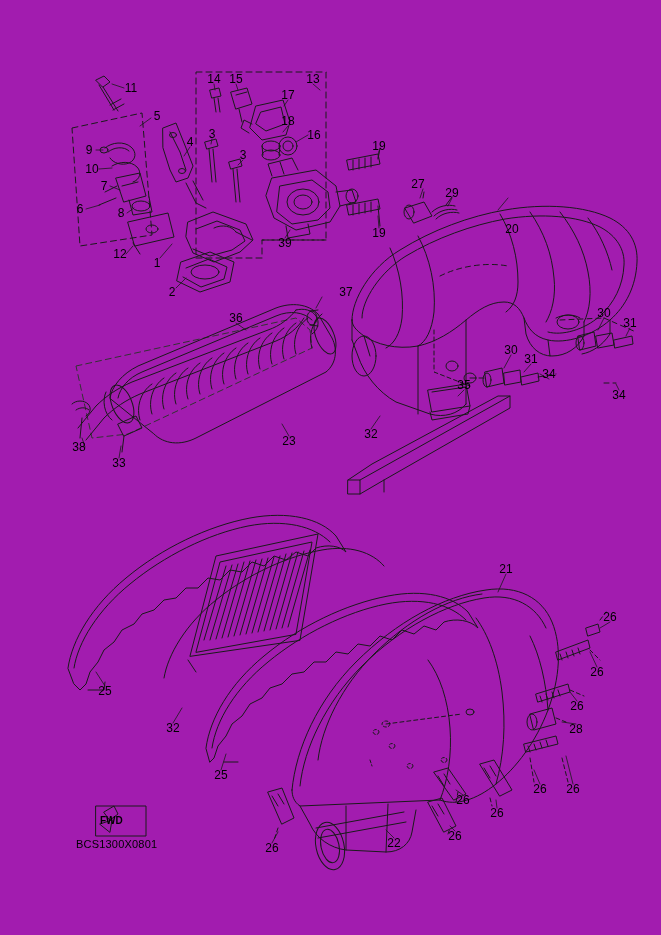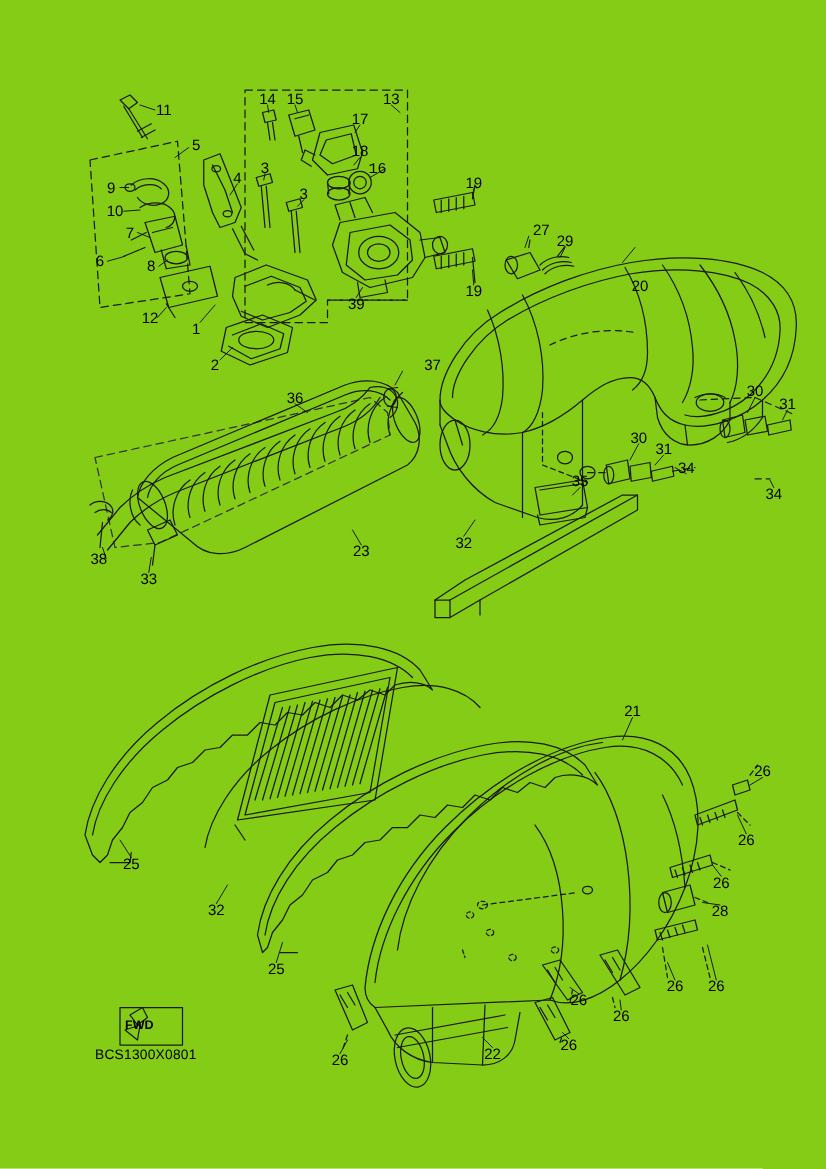--- a/index.html
+++ b/index.html
@@ -7,21 +7,21 @@
     padding: 0;
     background: #ffffff;
   }
   body {
     font-family: "Liberation Sans", sans-serif;
   }
   #page {
     position: relative;
     width: 661px;
     height: 935px;
-    background: #84cc16;
+    background: #a21caf;
     overflow: hidden;
     text-align: center;
   }
   #diagram-svg {
     position: absolute;
     left: 0;
     top: 0;
     width: 661px;
     height: 935px;
   }
@@ -472,27 +472,27 @@
 
   <div class="callout" style="left:131px; top:88px;">11</div>
   <div class="callout" style="left:214px; top:79px;">14</div>
   <div class="callout" style="left:236px; top:79px;">15</div>
   <div class="callout" style="left:313px; top:79px;">13</div>
   <div class="callout" style="left:288px; top:95px;">17</div>
   <div class="callout" style="left:157px; top:116px;">5</div>
   <div class="callout" style="left:288px; top:121px;">18</div>
   <div class="callout" style="left:190px; top:142px;">4</div>
   <div class="callout" style="left:212px; top:134px;">3</div>
-  <div class="callout" style="left:302px; top:135px;font-family:Liberation Mono, monospace;">16</div>
+  <div class="callout" style="left:314px; top:135px;">16</div>
   <div class="callout" style="left:89px; top:150px;">9</div>
   <div class="callout" style="left:92px; top:169px;">10</div>
   <div class="callout" style="left:243px; top:155px;">3</div>
   <div class="callout" style="left:379px; top:146px;">19</div>
   <div class="callout" style="left:104px; top:186px;">7</div>
-  <div class="callout" style="left:433px; top:184px;">27</div>
+  <div class="callout" style="left:418px; top:184px;">27</div>
   <div class="callout" style="left:452px; top:193px;">29</div>
   <div class="callout" style="left:512px; top:193px;margin-top:36px;">20</div>
   <div class="callout" style="left:80px; top:209px;">6</div>
   <div class="callout" style="left:121px; top:213px;">8</div>
   <div class="callout" style="left:379px; top:233px;">19</div>
   <div class="callout" style="left:285px; top:243px;">39</div>
   <div class="callout" style="left:120px; top:254px;">12</div>
   <div class="callout" style="left:157px; top:263px;">1</div>
   <div class="callout" style="left:172px; top:292px;">2</div>
   <div class="callout" style="left:322px; top:292px;margin-left:24px;">37</div>

